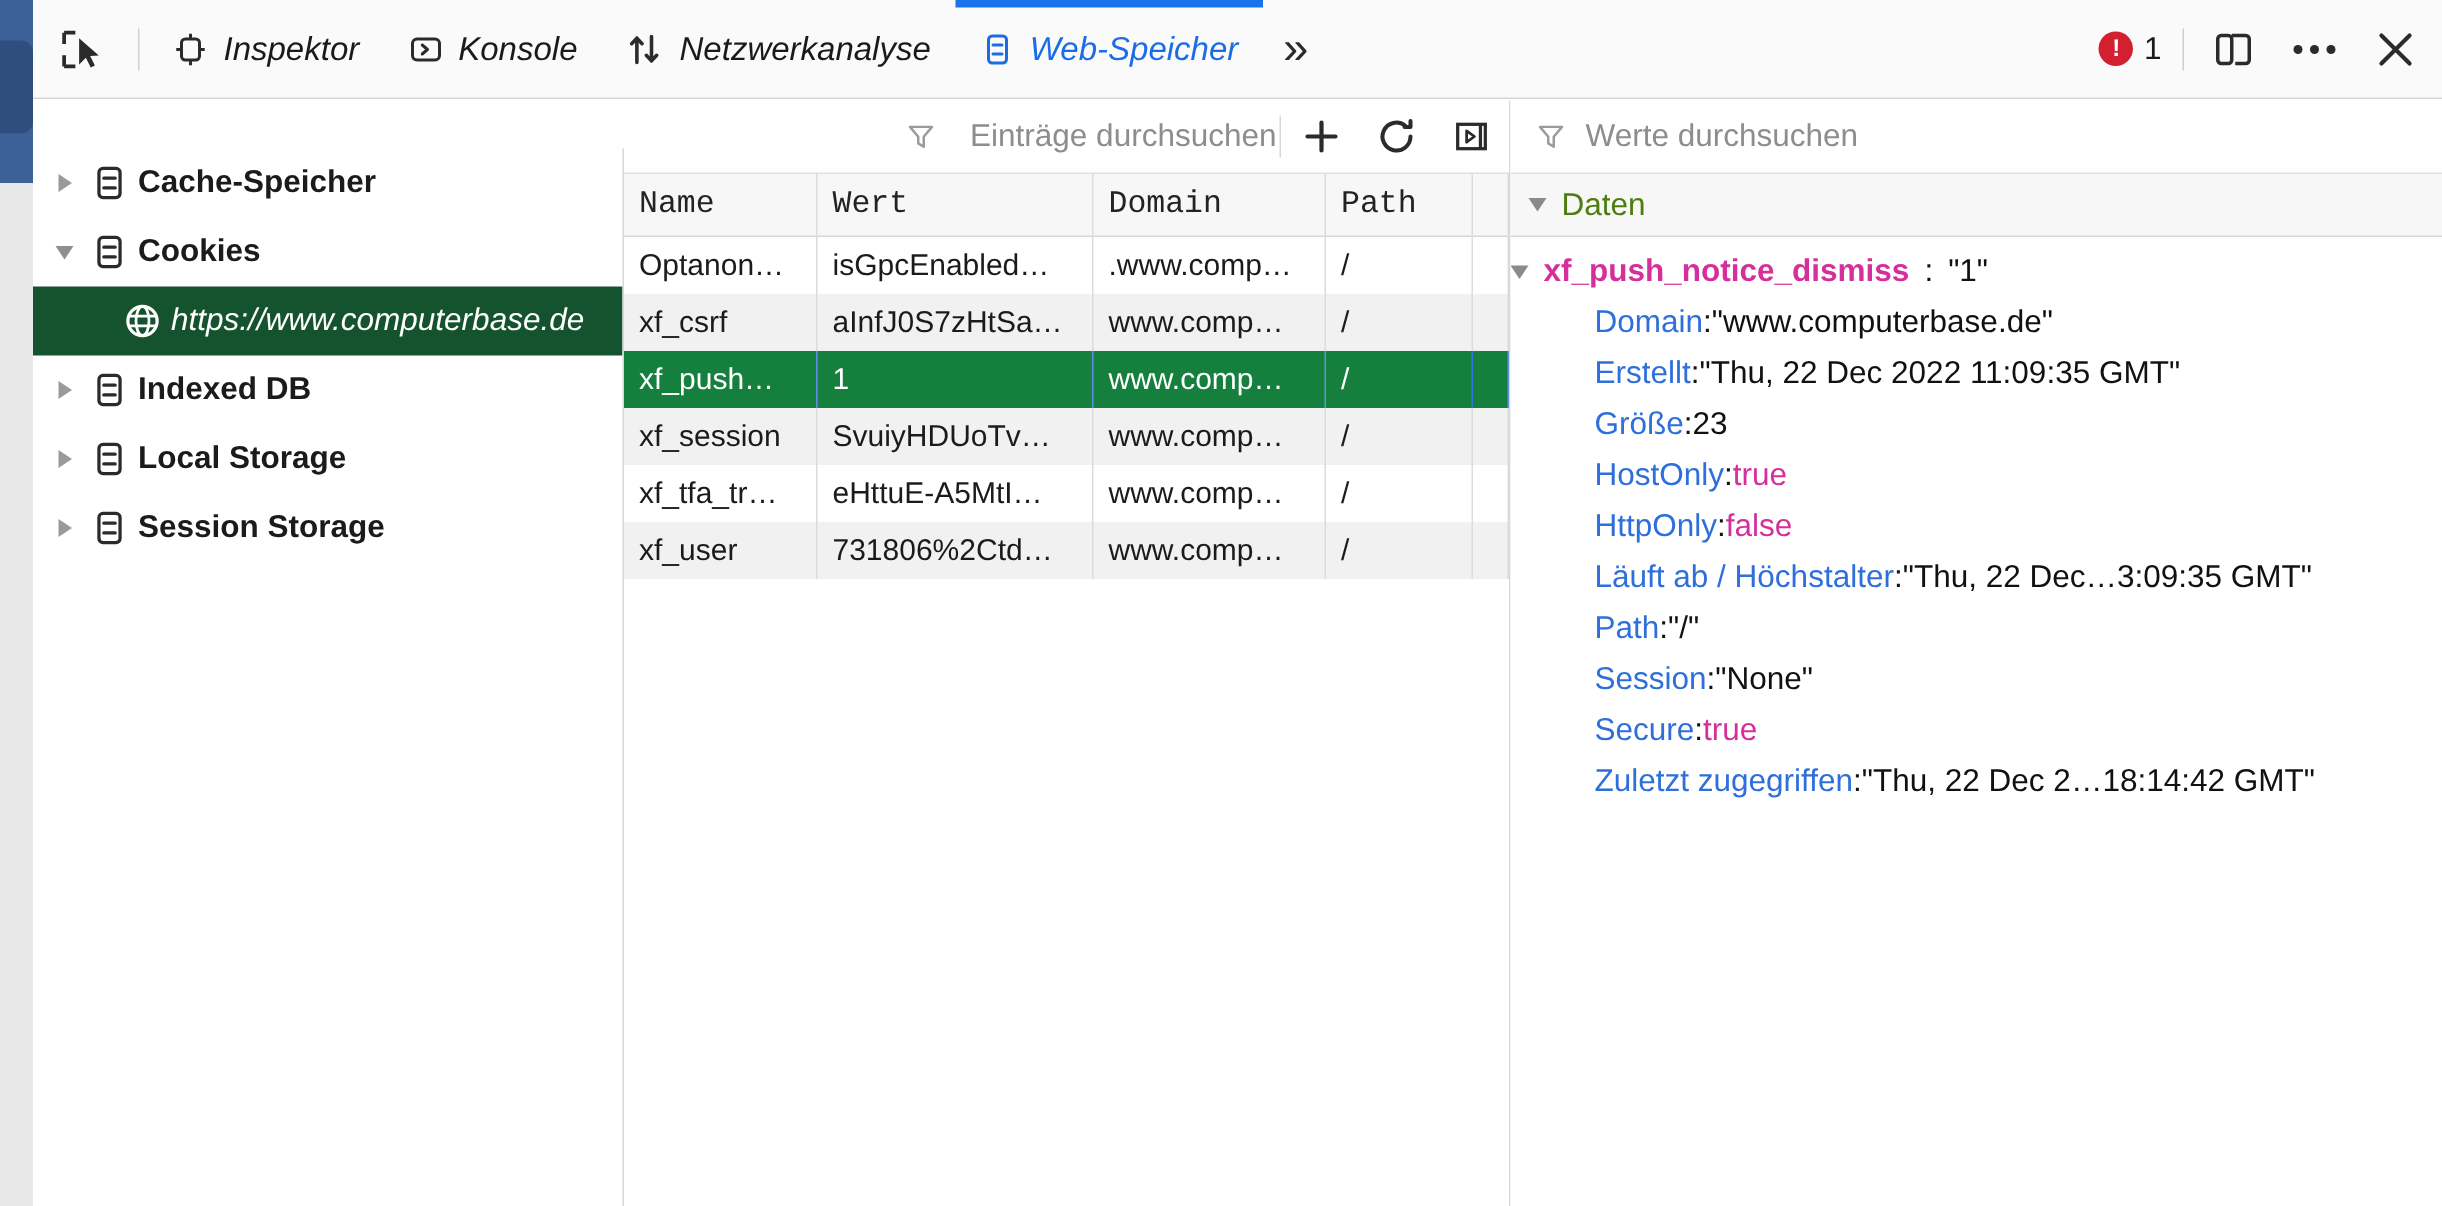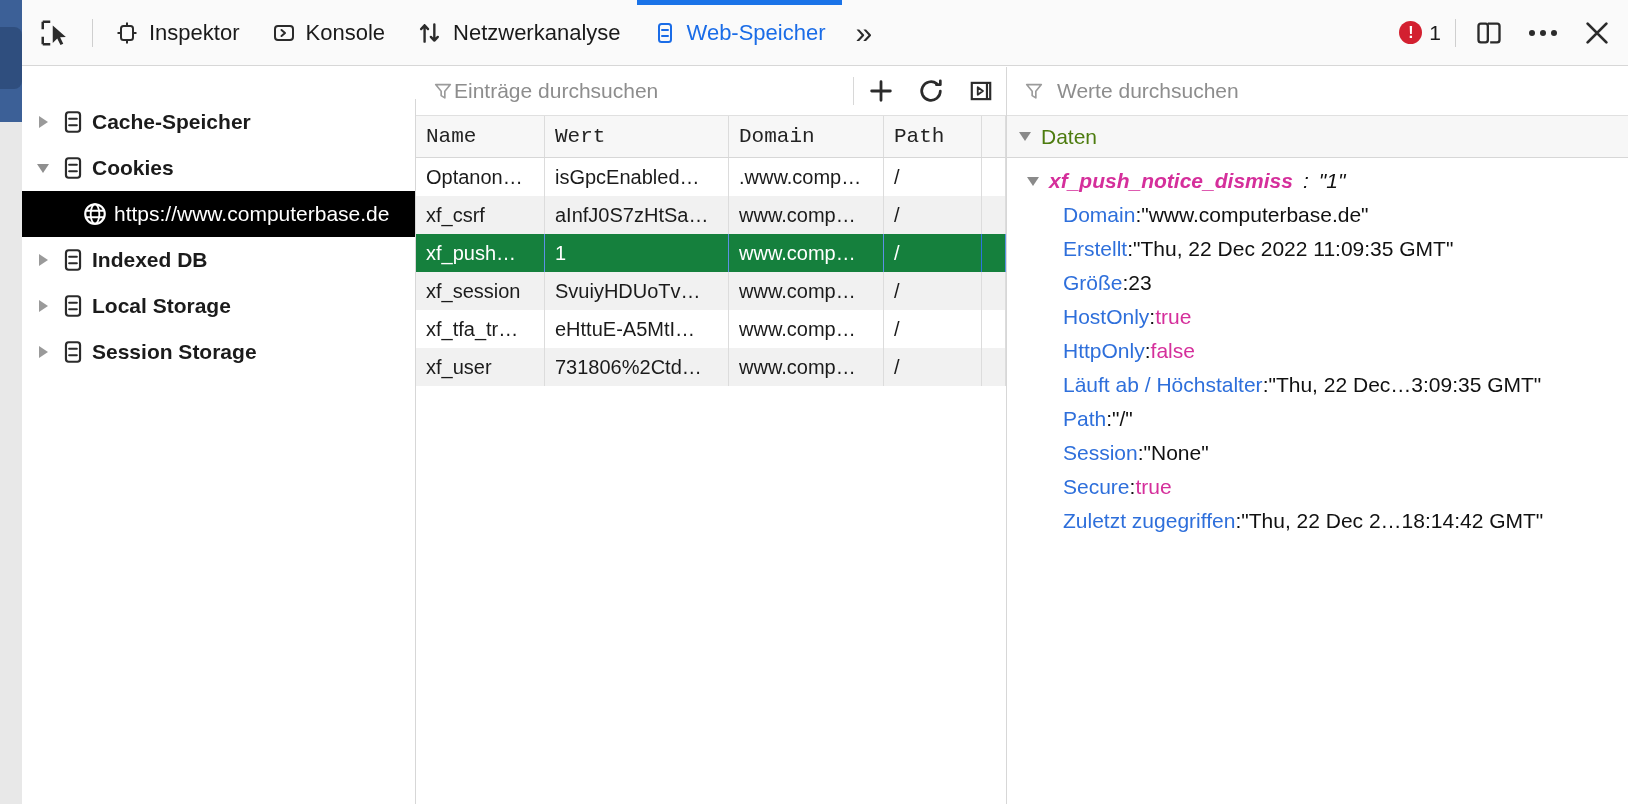--- a/index.html
+++ b/index.html
@@ -54,21 +54,21 @@
   }
 
   .tab {
     height: 100%;
     display: flex; align-items: center; gap: 10px;
     padding: 0 16px;
     font-size: 22px; color: #1a1a1a;
     cursor: pointer; position: relative;
     white-space: nowrap;
   }
-  .tab .tlabel { line-height: 1; }
+  .tab .tlabel { line-height: 1; font-style: italic; }
   .tab.active { color: #1a6ce7; }
   .tab.active::before {
     content: ""; position: absolute; left: 0; right: 0; top: 0;
     height: 5px; background: #1a73e8;
   }
   .tab .ticon { display: flex; align-items: center; }
 
   .chev-more {
     height: 100%; display: flex; align-items: center; padding: 0 14px;
     font-size: 30px; color: #2b2b2b; cursor: pointer; line-height: 1;
@@ -111,21 +111,21 @@
     margin-top: 32px;
   }
   .tree-row {
     display: flex; align-items: center;
     height: 46px; padding-left: 8px;
     font-size: 21px; color: #1b1b1b;
     cursor: pointer; white-space: nowrap;
   }
   .tree-row.level0 { font-weight: bold; }
   .tree-row.level1 { padding-left: 56px; }
-  .tree-row.selected { background: #000000; color: #ffffff; }
+  .tree-row.selected { background: #14532d; color: #ffffff; font-style: italic; }
   .tw {
     width: 26px; flex: 0 0 26px;
     display: flex; align-items: center; justify-content: center;
   }
   .tw .tri-right {
     width: 0; height: 0;
     border-left: 9px solid #9a9a9a;
     border-top: 6px solid transparent;
     border-bottom: 6px solid transparent;
   }
@@ -146,23 +146,24 @@
     background: #ffffff;
     overflow: hidden;
   }
   .filterbar {
     height: 49px; flex: 0 0 49px;
     display: flex; align-items: center;
     background: #ffffff;
     border-bottom: 1px solid #e0e0e0;
   }
   .filter-input {
-    flex: 1 1 auto; display: flex; align-items: center; gap: 0;
+    flex: 1 1 auto; display: flex; align-items: center; gap: 22px;
     padding-left: 16px; height: 100%;
     cursor: text;
+    justify-content: flex-end;
   }
   .filter-ph { font-size: 21px; color: #8d8d8d; }
   .fb-sep { width: 1px; height: 28px; background: #d8d8d8; margin: 0 2px; }
   .fb-btn {
     width: 50px; height: 100%;
     display: flex; align-items: center; justify-content: center; cursor: pointer;
   }
 
   .thead {
     display: flex; height: 42px; flex: 0 0 42px;
@@ -222,21 +223,21 @@
     padding-left: 12px; gap: 10px;
     font-size: 21px; color: #4d7c0f;
     cursor: pointer;
   }
   .d-body { flex: 1 1 auto; overflow: hidden; padding-top: 6px; }
   .d-row {
     display: flex; align-items: center;
     height: 34px; font-size: 21px;
     white-space: nowrap; cursor: default;
   }
-  .d-row.node { padding-left: 20px; gap: 10px; font-style: italic; }
+  .d-row.node { padding-left: 0; gap: 10px; }
   .d-row.leaf { padding-left: 56px; }
   .k-magenta { color: #d52f9b; font-weight: bold; }
   .k-blue { color: #2e6fdb; }
   .v-dark { color: #111111; }
   .v-magenta { color: #d52f9b; }
   .colon { color: #111111; }
 
   .tri-down-gray {
     width: 0; height: 0;
     border-top: 9px solid #8a8a8a;

